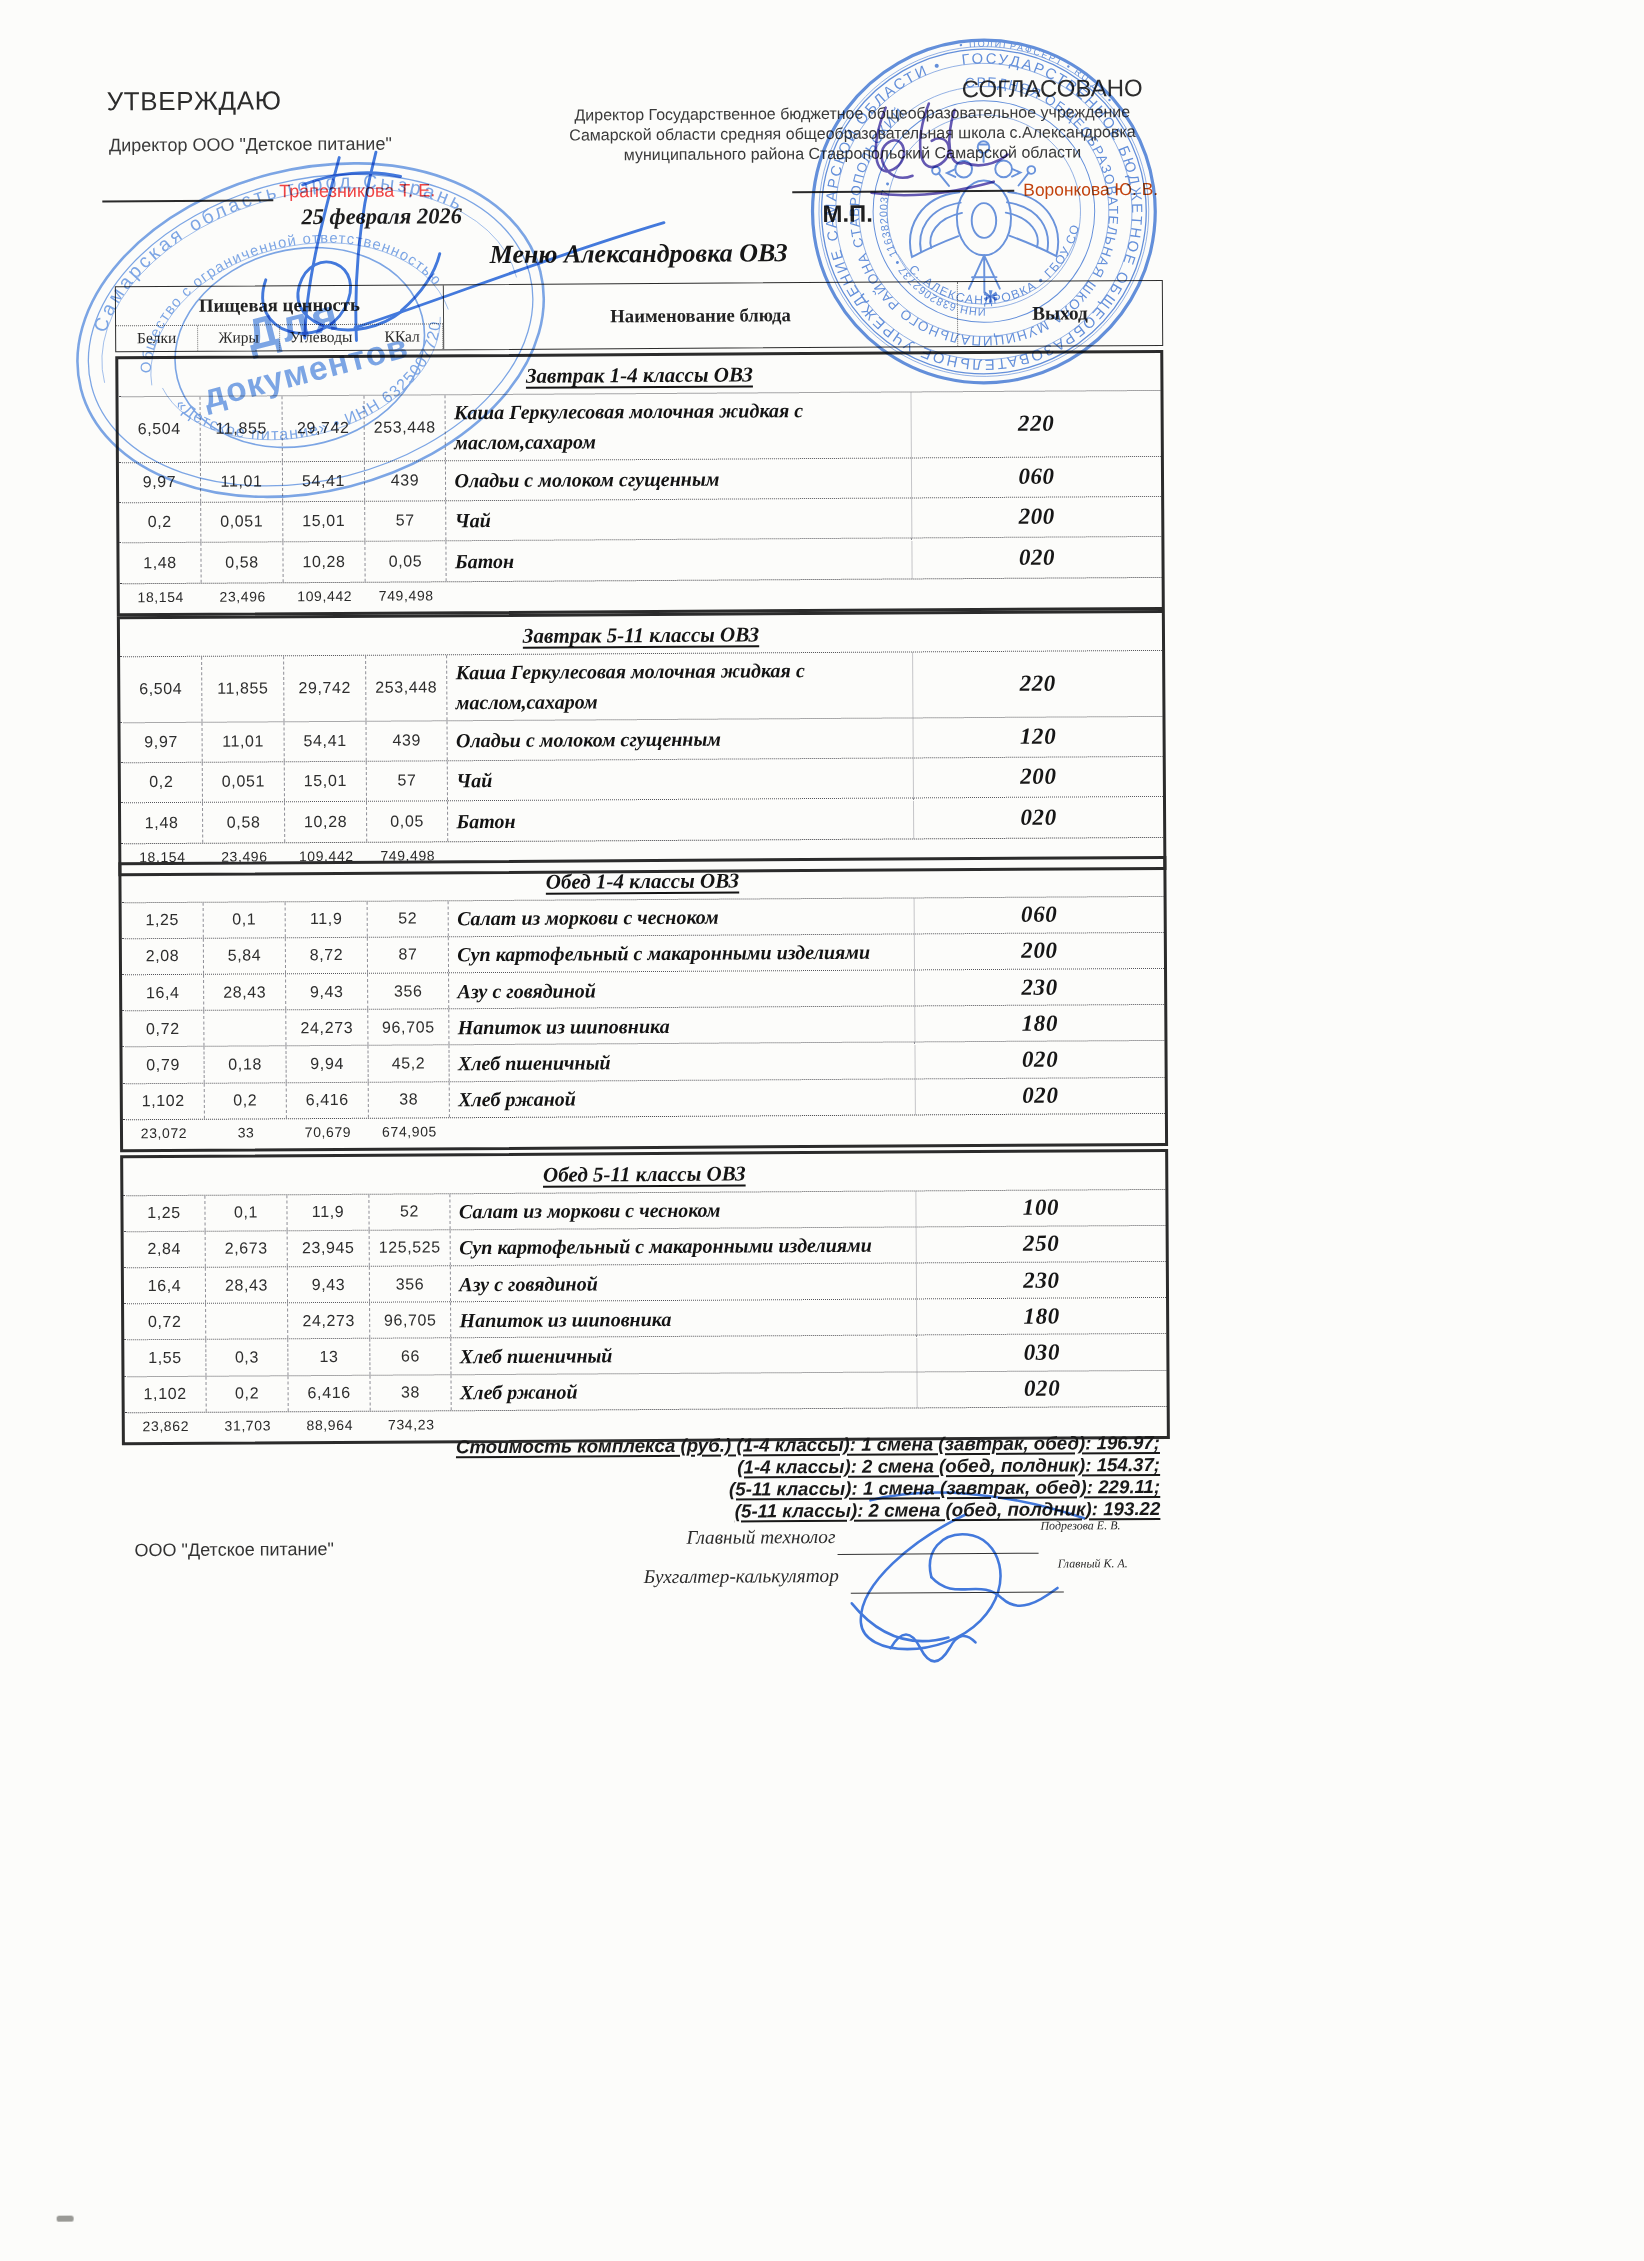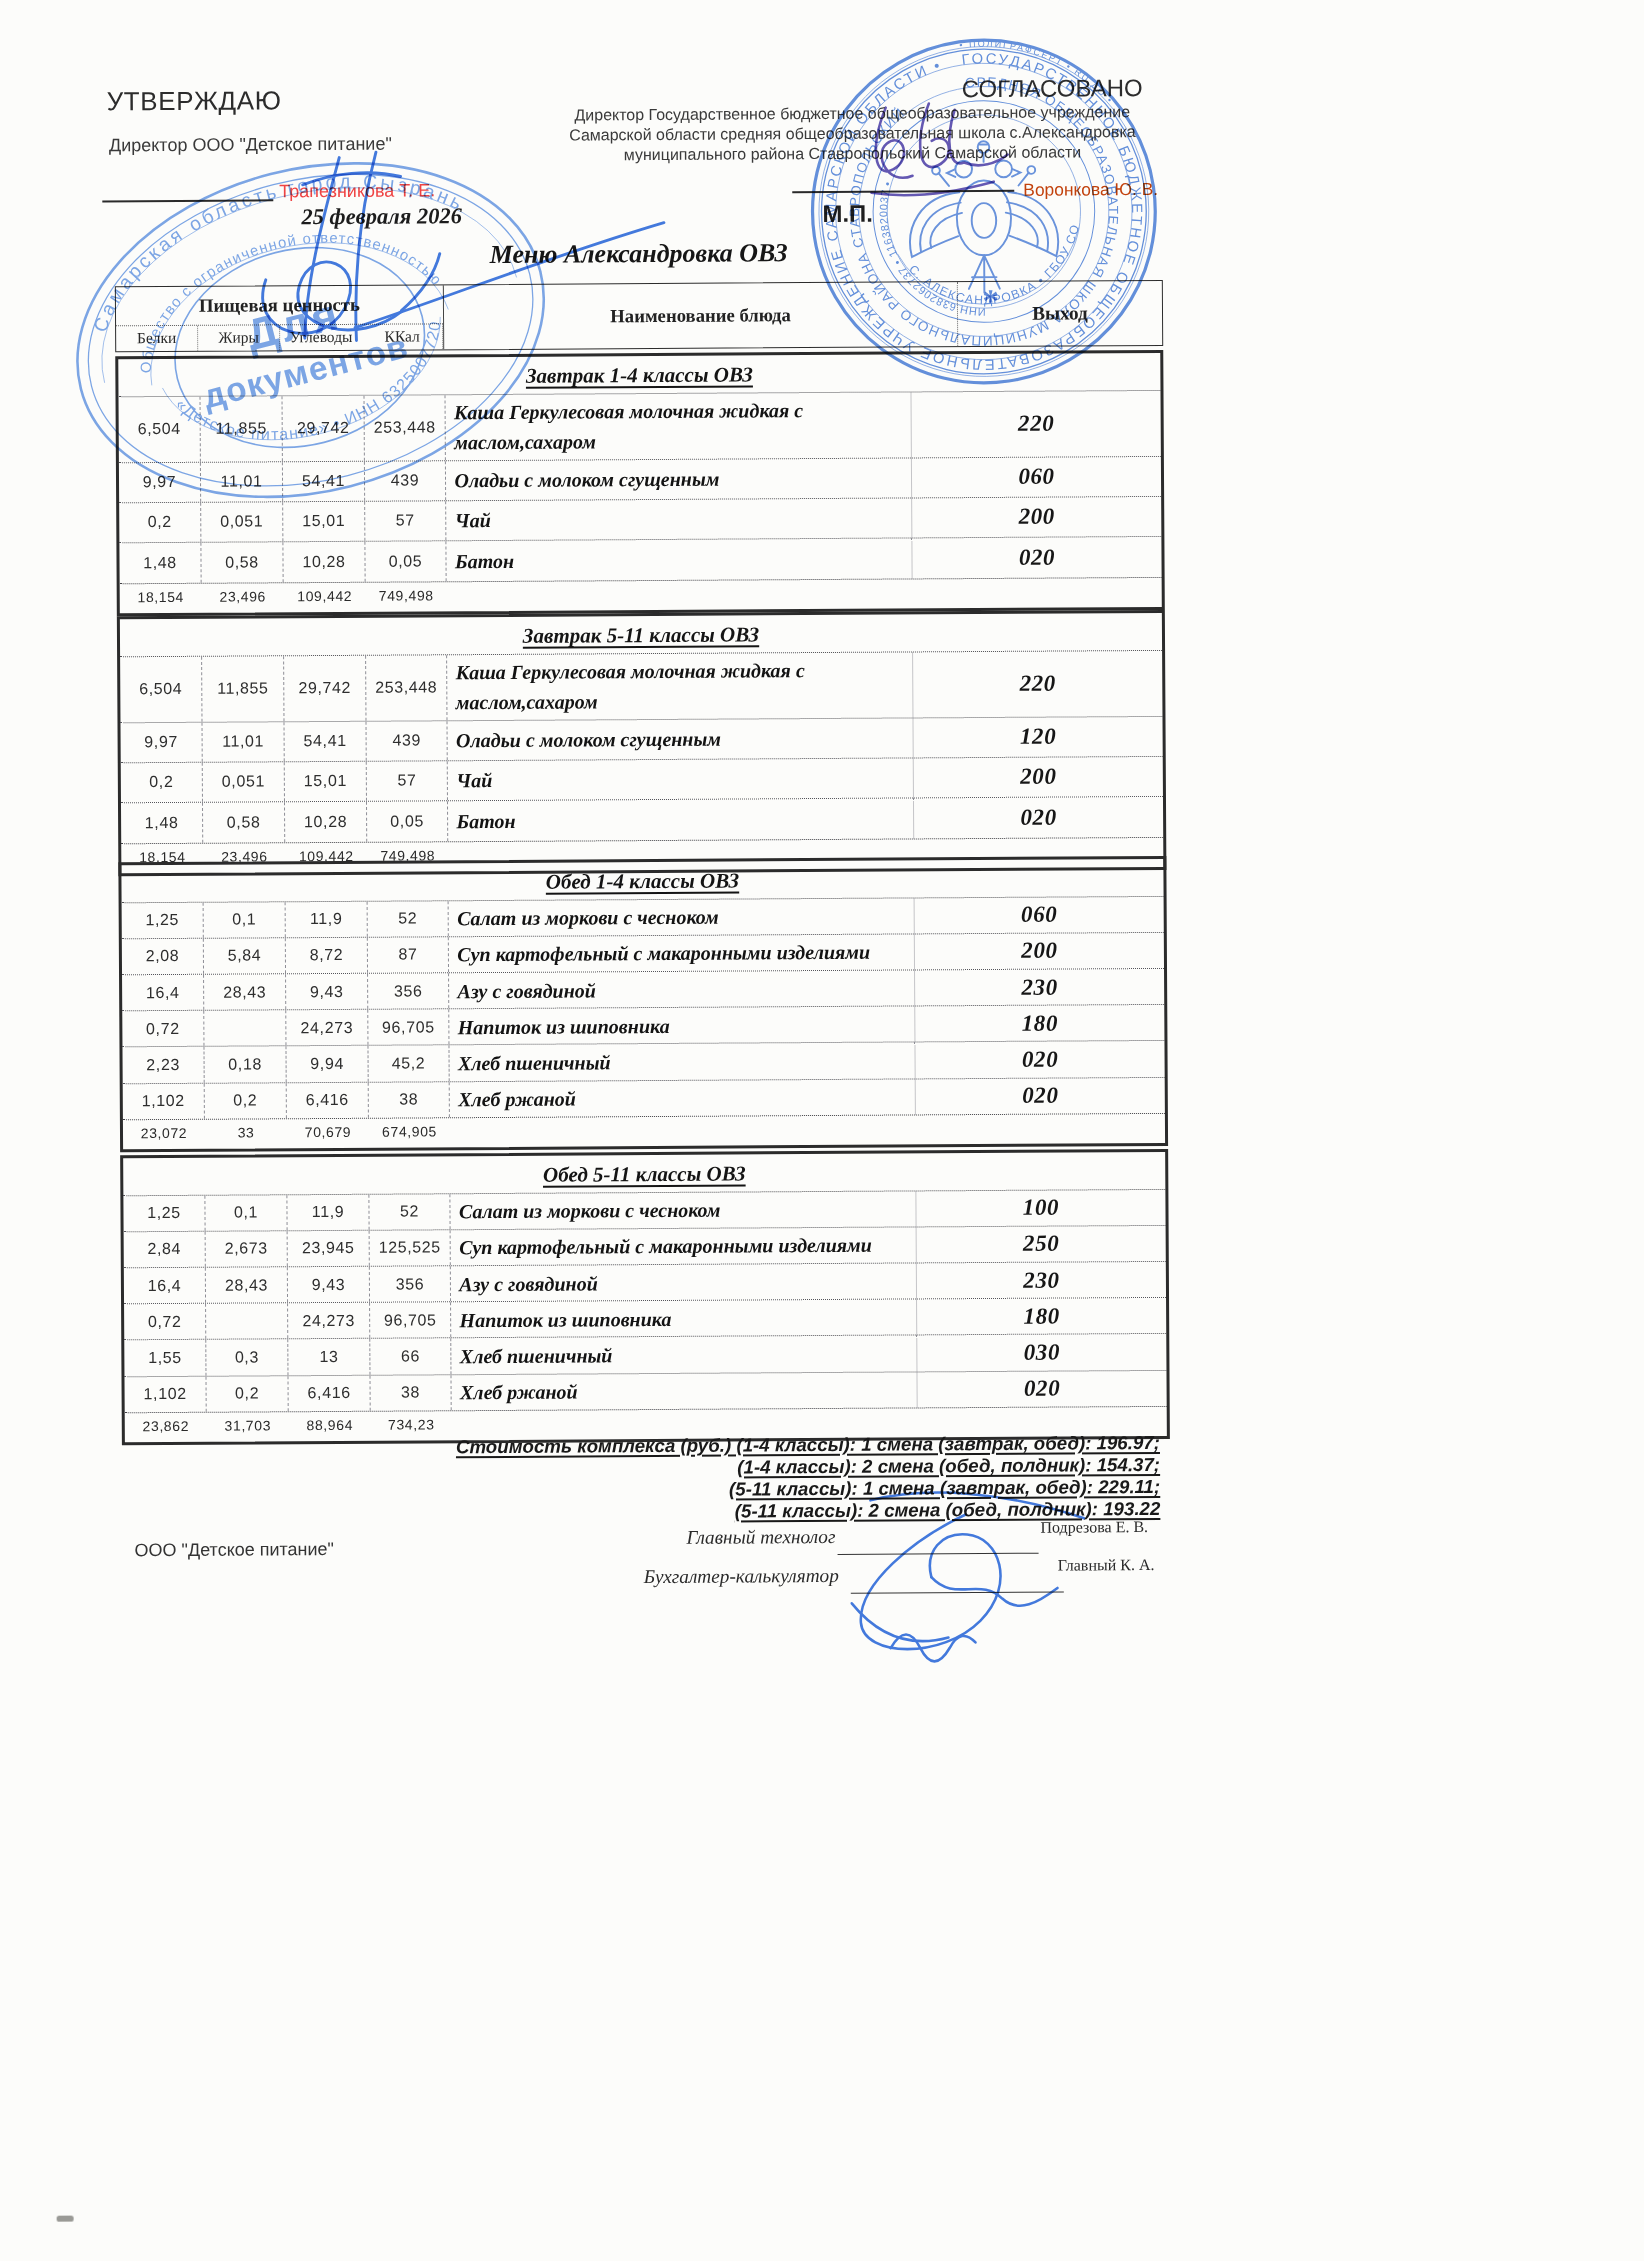--- a/index.html
+++ b/index.html
@@ -58,21 +58,21 @@
         font-size:23px;color:#161616;letter-spacing:0.6px}
   .totals{display:grid;grid-template-columns:82px 82px 82px 81px 466px auto;padding:5.2px 0 2.6px}
   .totals .num{border:none;font-size:14px;color:#2a2a2a}
 
   
   #costs{left:394px;top:1434px;width:764px;text-align:right}
   #costs div{font-style:italic;font-weight:bold;font-size:18.7px;line-height:22px;color:#191919;
              text-decoration:underline;text-decoration-thickness:1.6px;text-underline-offset:3.2px}
   #org-name{left:132px;top:1536px;font-size:18px;color:#333}
   .sig-label{font-family:"Liberation Serif",serif;font-style:italic;font-size:19.3px;color:#2a2a2a}
-  .sig-name{font-family:"Liberation Serif",serif;font-size:16px;color:#2a2a2a}
+  .sig-name{font-family:"Liberation Serif",serif;font-style:italic;font-size:12px;color:#2a2a2a}
   #tech-label{left:684px;top:1526px}
   #tech-name{left:1038px;top:1520px}
   #tech-line{left:835px;top:1554px;width:201px;height:1.3px;background:#333}
   #acct-label{left:641px;top:1565px}
   #acct-name{left:1055px;top:1558px}
   #acct-line{left:848px;top:1593px;width:213px;height:1.3px;background:#333}
 
   
   .stamp{position:absolute;pointer-events:none;mix-blend-mode:multiply}
   #scan-speck{left:50px;top:2211px;width:17px;height:5.8px;background:#9a9a96;border-radius:2.6px;filter:blur(0.6px)}
@@ -231,21 +231,21 @@
       </div>
       <div class="trow">
         <span class="c num">0,72</span>
         <span class="c num"></span>
         <span class="c num">24,273</span>
         <span class="c num">96,705</span>
         <span class="c dish">Напиток из шиповника</span>
         <span class="c out">180</span>
       </div>
       <div class="trow">
-        <span class="c num">2,23</span>
+        <span class="c num">0,79</span>
         <span class="c num">0,18</span>
         <span class="c num">9,94</span>
         <span class="c num">45,2</span>
         <span class="c dish">Хлеб пшеничный</span>
         <span class="c out">020</span>
       </div>
       <div class="trow">
         <span class="c num">1,102</span>
         <span class="c num">0,2</span>
         <span class="c num">6,416</span>

